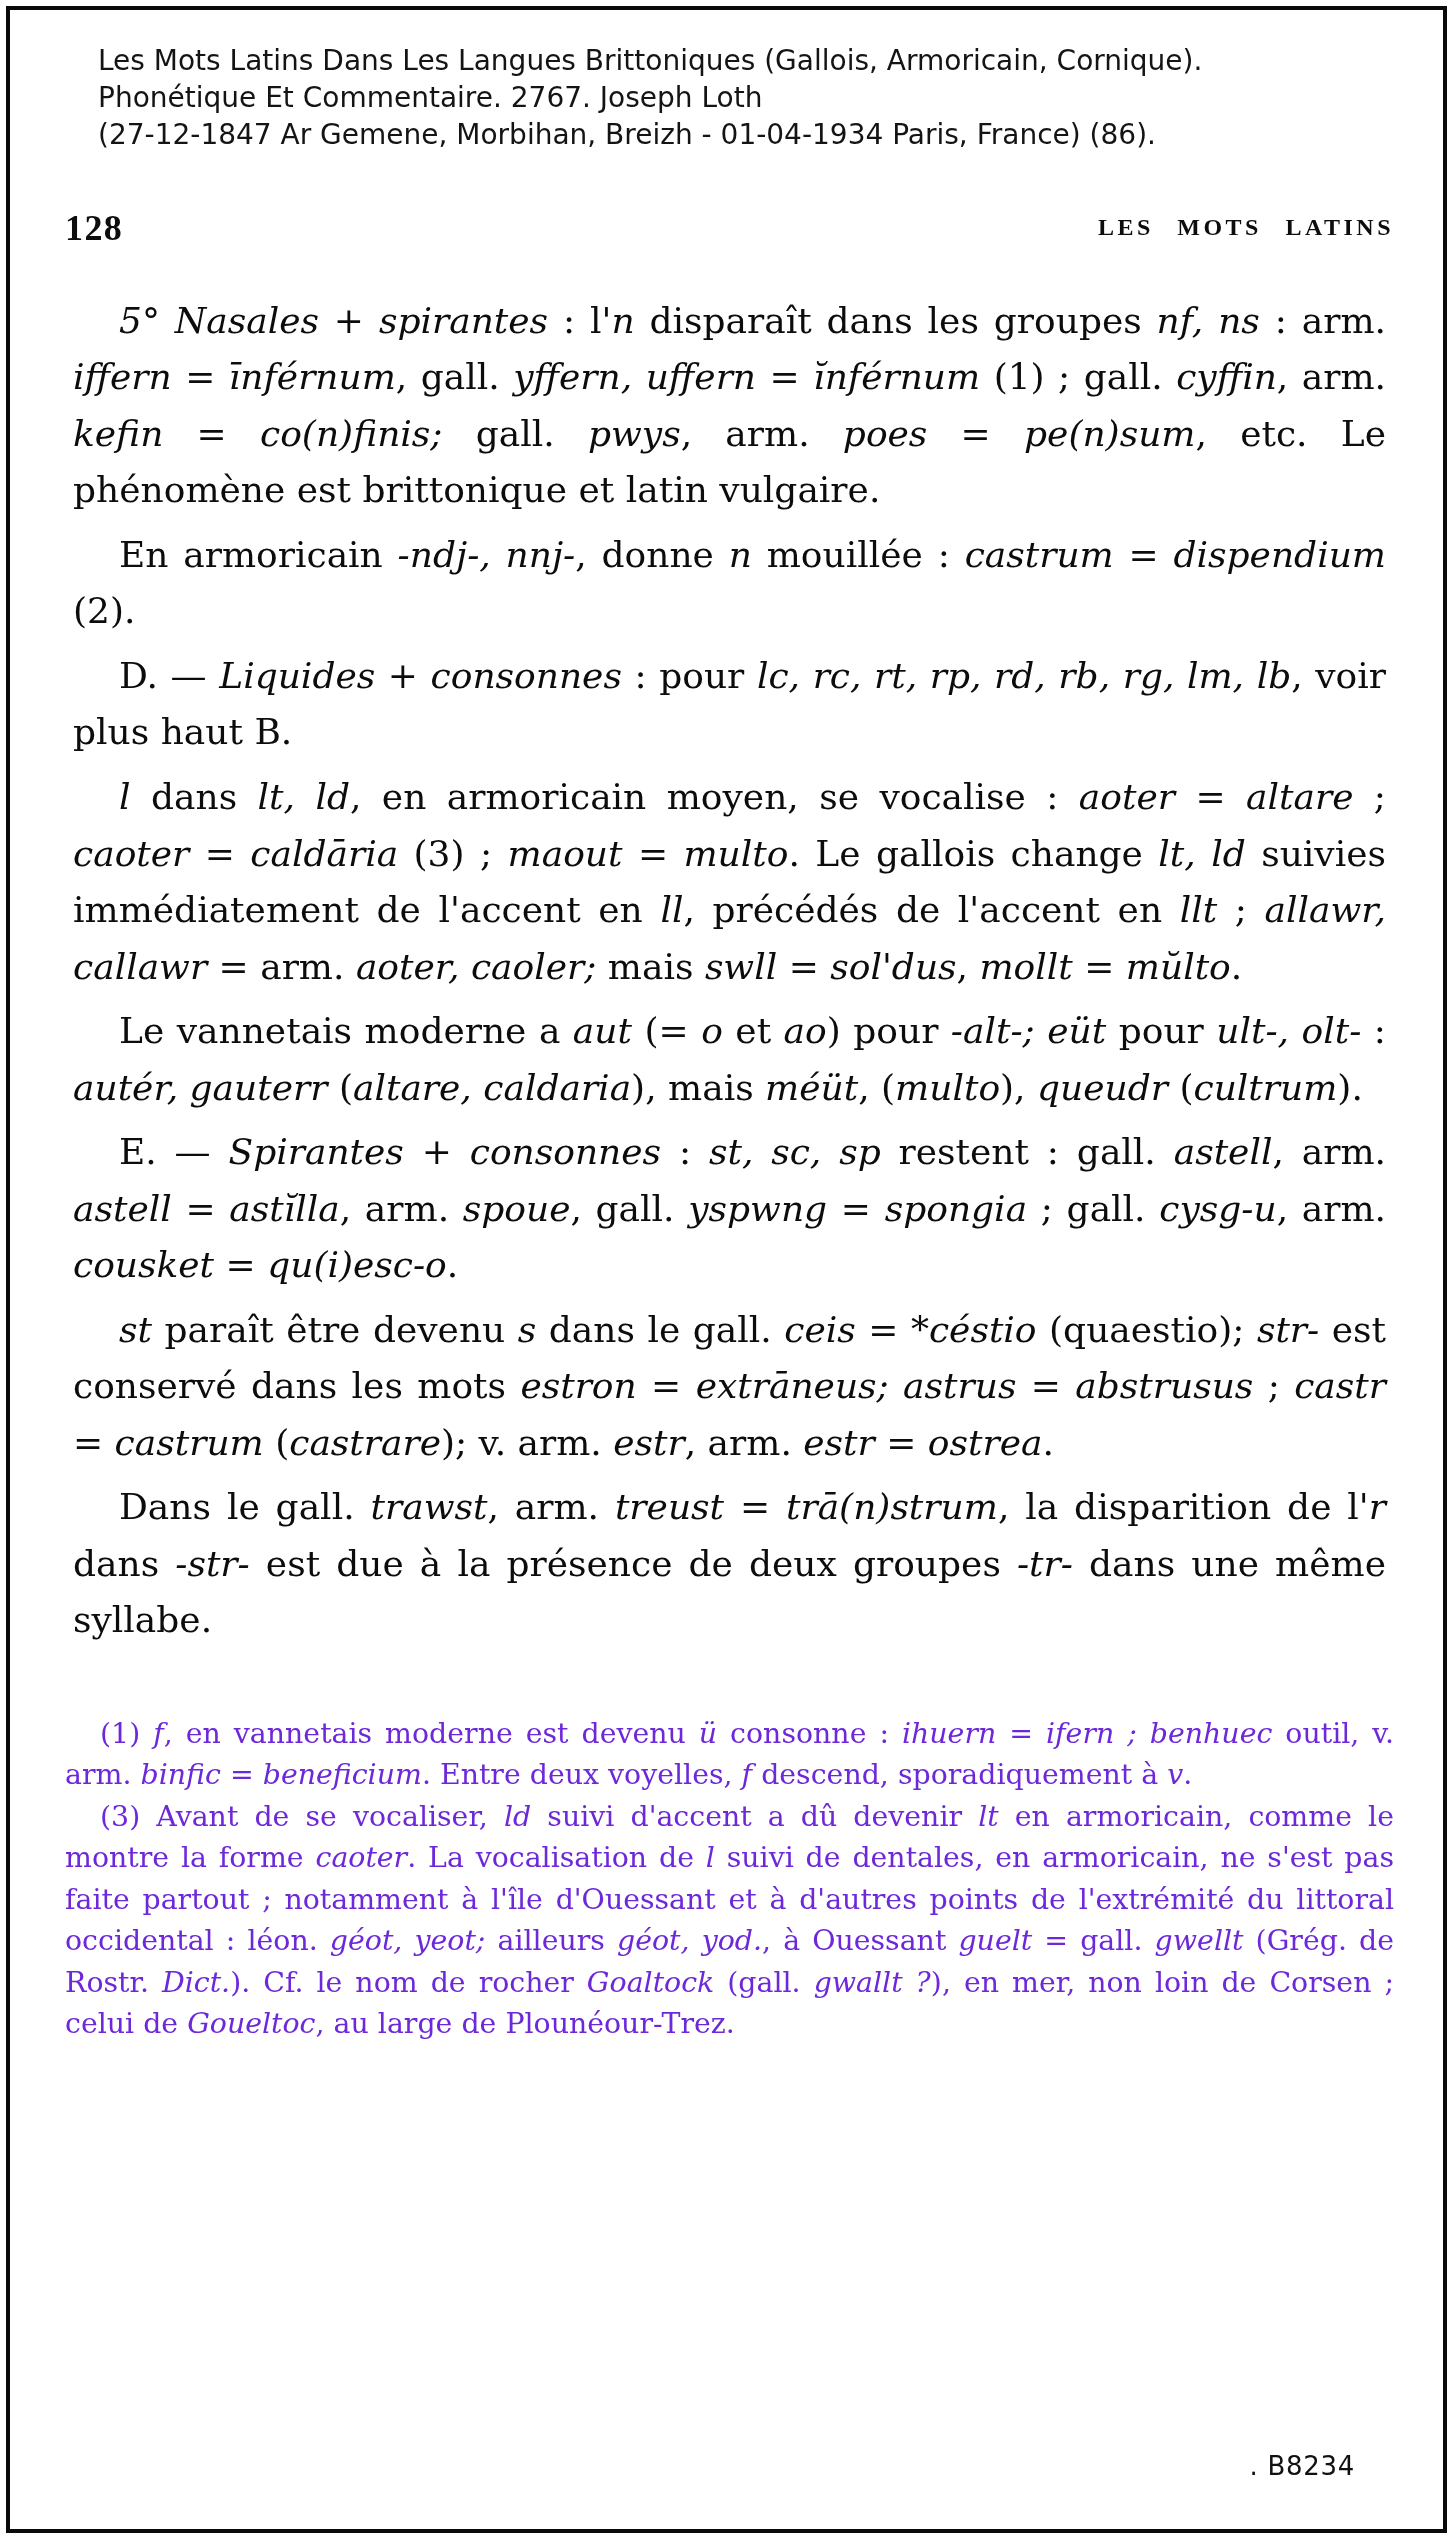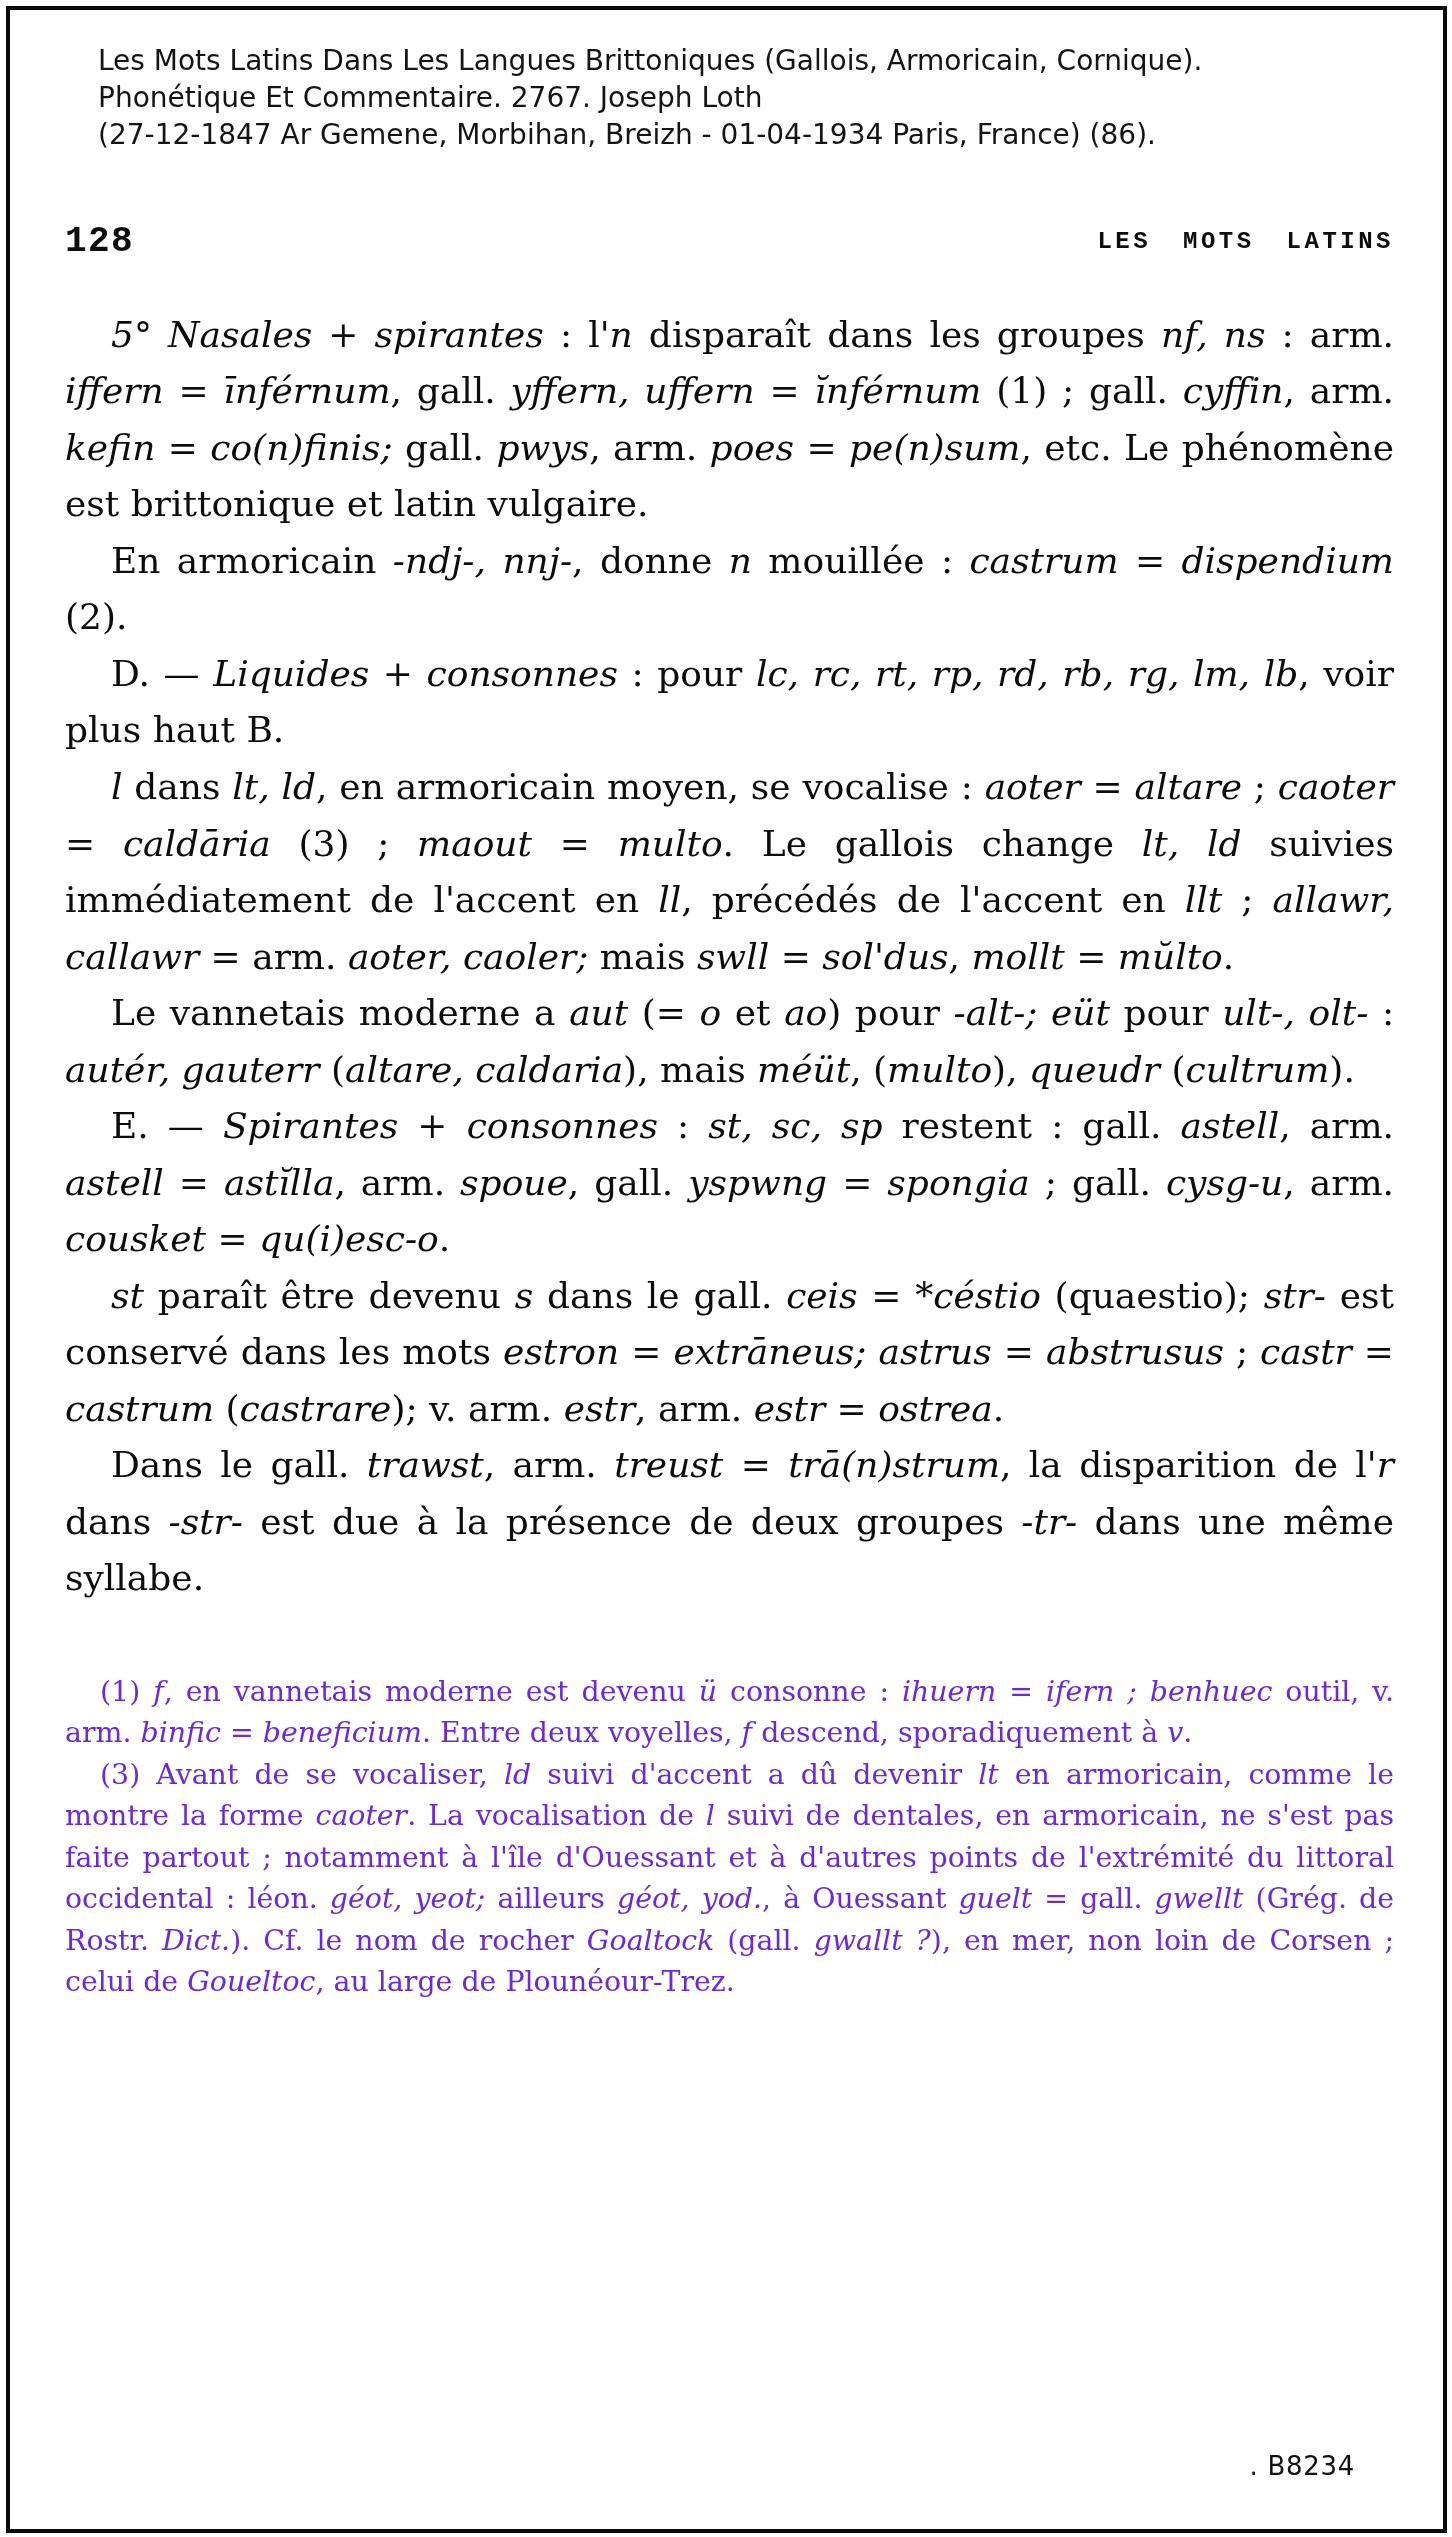--- a/index.html
+++ b/index.html
@@ -31,23 +31,23 @@
   }
   .annotation {
     margin-left: 33px;
     font-family: "DejaVu Sans", "Liberation Sans", sans-serif;
     font-size: 28px;
     line-height: 1.32;
     color: #141414;
   }
   .page-header {
     position: relative;
-    margin-top: 67px;
+    margin-top: 53px;
     height: 50px;
-    font-family: Liberation Mono, monospace;
+    font-family: Liberation Serif, serif;
   }
   .pagenum {
     position: absolute;
     left: 0; top: 0;
     font-size: 36px;
     font-weight: 700;
     letter-spacing: 1.4px;
   }
   .running-title {
     position: absolute;
@@ -60,21 +60,21 @@
   }
   .body-text {
     margin-top: 36px;
     font-family: "DejaVu Serif", "Liberation Serif", serif;
     font-size: 36px;
     line-height: 1.57;
     text-align: justify;
     color: #0c0c0c;
   }
   .body-text p.para {
-    margin: 0;
+    margin: 8px;
     text-indent: 46px;
   }
   .footnotes {
     margin-top: 64px;
     font-family: "DejaVu Serif", "Liberation Serif", serif;
     font-size: 28.4px;
     line-height: 1.46;
     text-align: justify;
     color: #6d28d9;
   }

